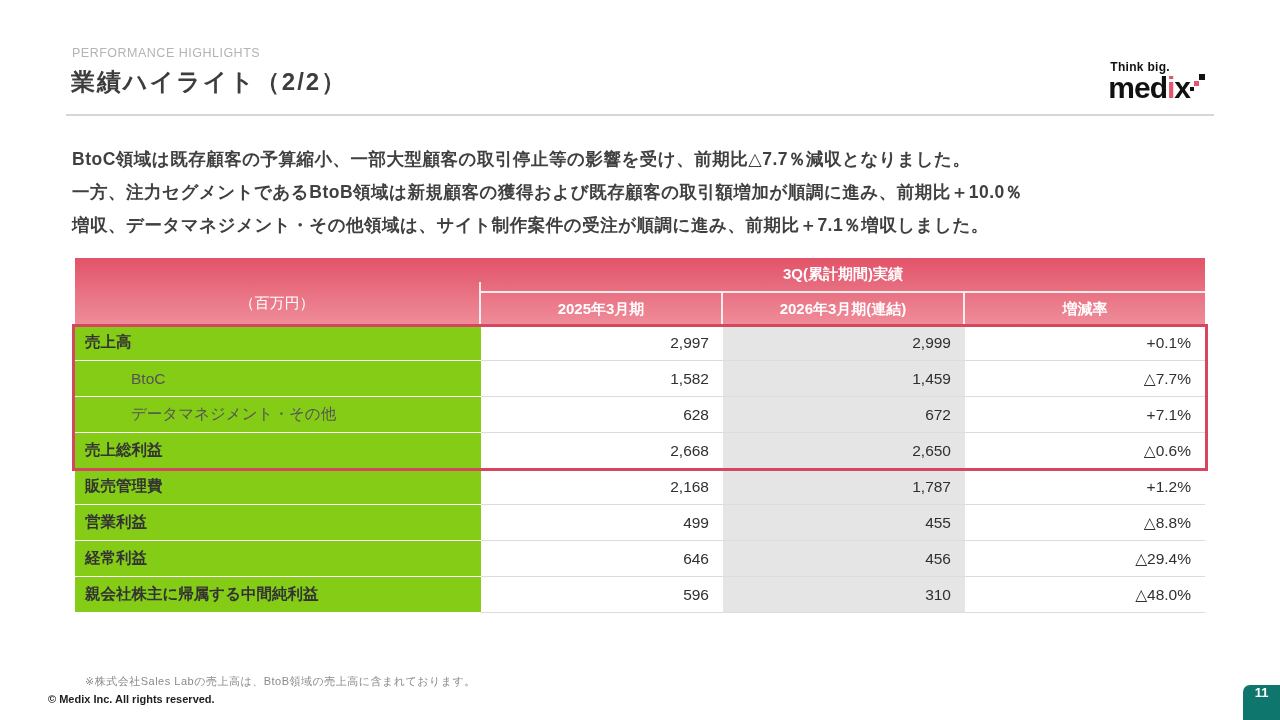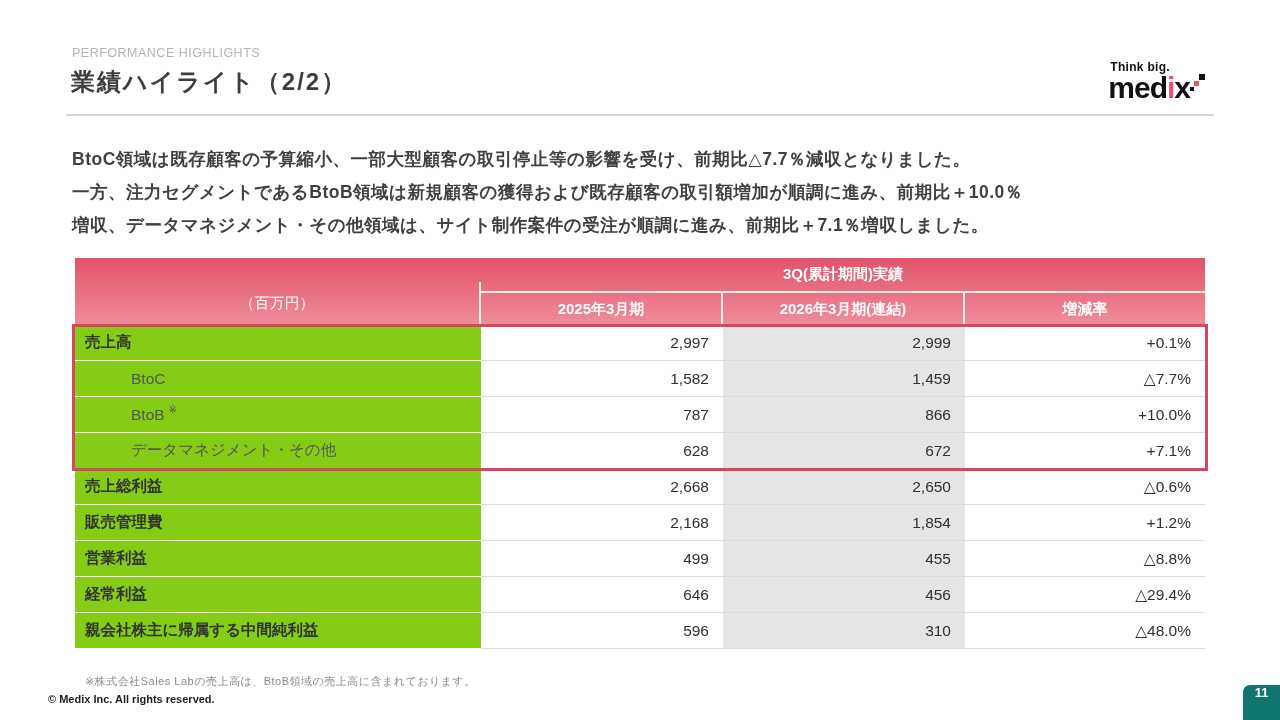--- a/index.html
+++ b/index.html
@@ -96,48 +96,39 @@
         <div class="cell num">+0.1%</div>
       </div>
 
       <div class="grid-row trow">
         <div class="cell label sub">BtoC</div>
         <div class="cell num">1,582</div>
         <div class="cell num beige">1,459</div>
         <div class="cell num">△7.7%</div>
       </div>
 
-      <div class="grid-row trow">
-        <div class="cell label sub">
-            <span>BtoB</span>
-            <sup class="note">※</sup>
-          </div>
-        <div class="cell num">787</div>
-        <div class="cell num beige">866</div>
-        <div class="cell num">+10.0%</div>
-      </div>
 
       <div class="grid-row trow">
         <div class="cell label sub">データマネジメント・その他</div>
         <div class="cell num">628</div>
         <div class="cell num beige">672</div>
         <div class="cell num">+7.1%</div>
       </div>
 
       <div class="grid-row trow">
         <div class="cell label">売上総利益</div>
         <div class="cell num">2,668</div>
         <div class="cell num beige">2,650</div>
         <div class="cell num">△0.6%</div>
       </div>
 
       <div class="grid-row trow">
         <div class="cell label">販売管理費</div>
         <div class="cell num">2,168</div>
-        <div class="cell num beige">1,854</div>
+        <div class="cell num beige">1,787</div>
         <div class="cell num">+1.2%</div>
       </div>
 
       <div class="grid-row trow">
         <div class="cell label">営業利益</div>
         <div class="cell num">499</div>
         <div class="cell num beige">455</div>
         <div class="cell num">△8.8%</div>
       </div>
 

